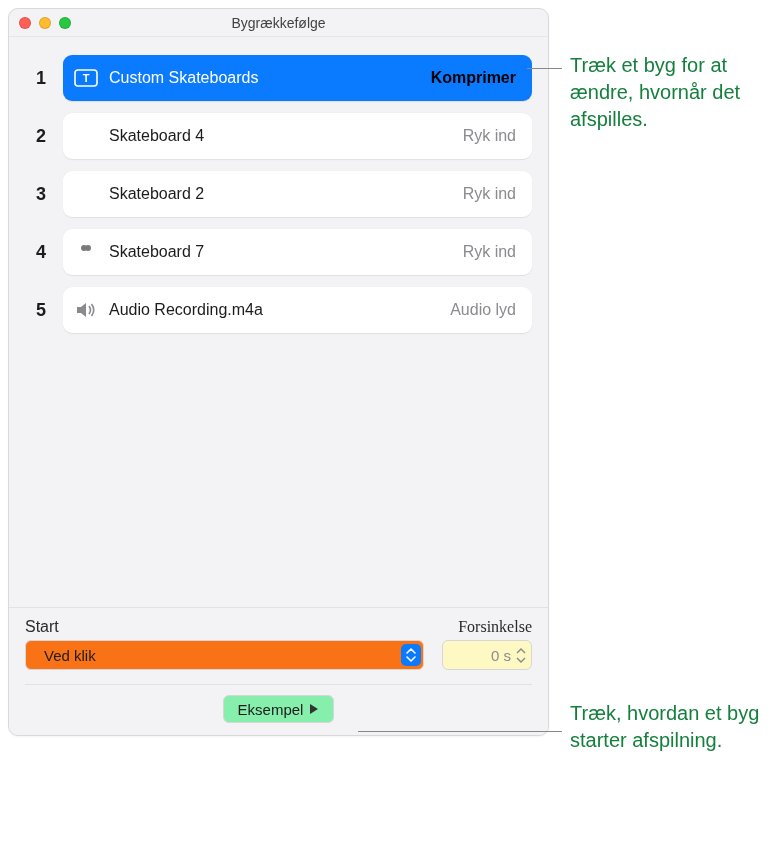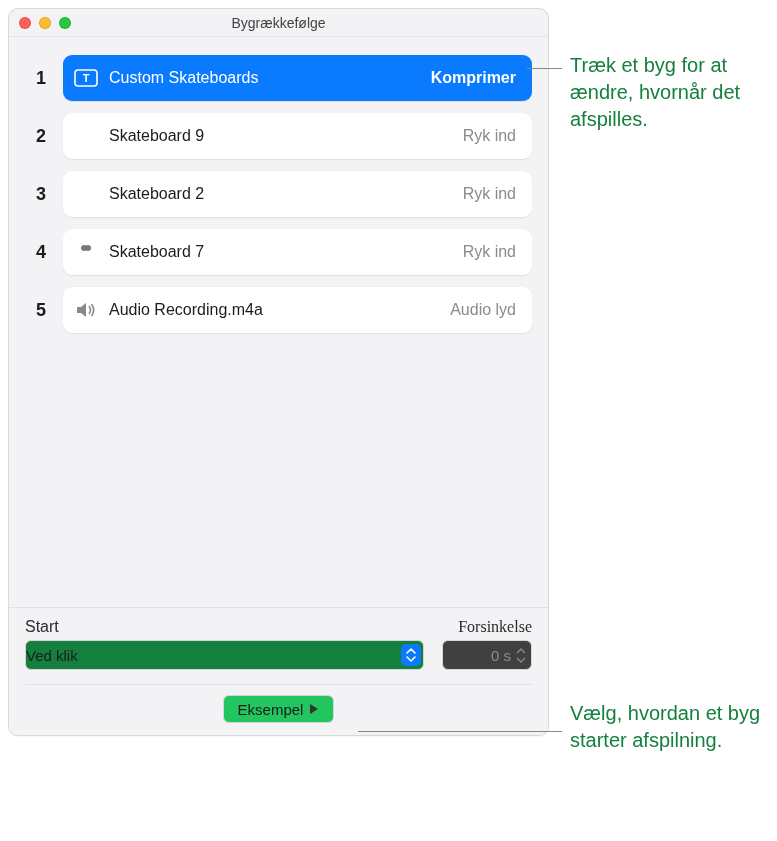--- a/index.html
+++ b/index.html
@@ -94,21 +94,21 @@
     color: #1c1c1e;
     white-space: nowrap; overflow: hidden; text-overflow: ellipsis;
   }
   .card.selected .label { color: #fff; }
   .card .action {
     font-size: 16px;
     font-weight: 500;
     color: #8b8b8f;
     flex-shrink: 0;
   }
-  .card.selected .action { color: #ffffff; font-weight: 600; }
+  .card.selected .action { color: #000000; font-weight: 600; }
   .thumb-img1 { background: linear-gradient(90deg,#c6599a,#46a4c8,#f1d26f); height: 8px; border-radius:2px; }
   .thumb-img2 { background: linear-gradient(90deg,#b6db40,#c94db0,#f7d84a); height: 8px; border-radius:2px; }
   .thumb-img3 { background: #a98b67; height: 8px; border-radius:2px; position:relative; }
   .thumb-img3::before, .thumb-img3::after { content:""; position:absolute; top:-3px; width:6px;height:6px;border-radius:50%; background:#7a7a7a;}
   .thumb-img3::before{left:-1px;} .thumb-img3::after{right:-1px;}
 
   .bottom {
     flex-shrink: 0;
     border-top: 1px solid #e2e2e4;
     padding: 10px 16px 12px 16px;
@@ -118,56 +118,56 @@
     display: flex;
     gap: 18px;
     align-items: flex-end;
   }
   .col { display:flex; flex-direction:column; gap:4px; }
   .col.start { flex:1; }
   .col .lbl { font-size:16px; color:#2a2a2c; }
   .col.delay .lbl { text-align:right;font-family:Liberation Serif, serif; }
   .select {
     height: 30px;
-    background: #15803d;
+    background: #f97316;
     border: 1px solid #d6d6d8;
     border-radius: 6px;
     display: flex;
     align-items: center;
-    padding: 0 2px 0 0;
+    padding: 0 2px 0 18px;
     font-size: 15px;
     color: #1c1c1e;
     justify-content: space-between;
     cursor: pointer;
   }
   .select .chev {
     width: 20px; height: 22px;
     background: #0a7aff;
     border-radius: 5px;
     display:flex;align-items:center;justify-content:center;
     color:#fff;
   }
   .delay-box {
     width: 90px; height: 30px;
-    background:#404040; border:1px solid #d6d6d8; border-radius:6px;
+    background:#fef9c3; border:1px solid #d6d6d8; border-radius:6px;
     display:flex; align-items:center; justify-content:flex-end;
     padding:0 2px 0 8px; gap:4px;
   }
   .delay-val { font-size:15px; color:#8b8b8f; }
   .stepper { width:14px; display:flex; flex-direction:column; gap:1px; color:#777; }
   .stepper svg { width:12px;height:8px; }
 
   .divider { height:1px; background:#e2e2e4; margin:14px 0 10px; }
   .preview {
     margin: 0 auto;
     display:flex; align-items:center; justify-content:center;
     gap:6px;
     height: 28px;
     padding: 0 14px;
-    background:#22c55e;
+    background:#86efac;
     border:1px solid #d6d6d8;
     border-radius:6px;
     width: fit-content;
     font-size:15px; color:#1c1c1e;
     cursor:pointer;
   }
 
   
   .callout {
     position:absolute;
@@ -206,21 +206,21 @@
           <span class="label">Custom Skateboards</span>
           <span class="action">Komprimer</span>
         </div>
       </div>
       <div class="row">
         <div class="num">2</div>
         <div class="card">
           <span class="thumb">
             <div class="thumb-img1"></div>
           </span>
-          <span class="label">Skateboard 9</span>
+          <span class="label">Skateboard 4</span>
           <span class="action">Ryk ind</span>
         </div>
       </div>
       <div class="row">
         <div class="num">3</div>
         <div class="card">
           <span class="thumb">
             <div class="thumb-img2"></div>
           </span>
           <span class="label">Skateboard 2</span>
@@ -289,13 +289,13 @@
           <path d="M1 1 L9 6 L1 11 Z" fill="#333"></path>
         </svg>
     </div>
   </div>
 </div>
 
 <div class="callout-line" style="left:527px; top:68px; width:35px;"></div>
 <div class="callout-line" style="left:358px; top:731px; width:204px;"></div>
 
 <div class="callout" style="left:570px; top:52px; width:195px;">Træk et byg for at ændre, hvornår det afspilles.</div>
-<div class="callout" style="left:570px; top:700px; width:195px;">Vælg, hvordan et byg starter afspilning.</div>
+<div class="callout" style="left:570px; top:700px; width:195px;">Træk, hvordan et byg starter afspilning.</div>
 
 </body></html>

